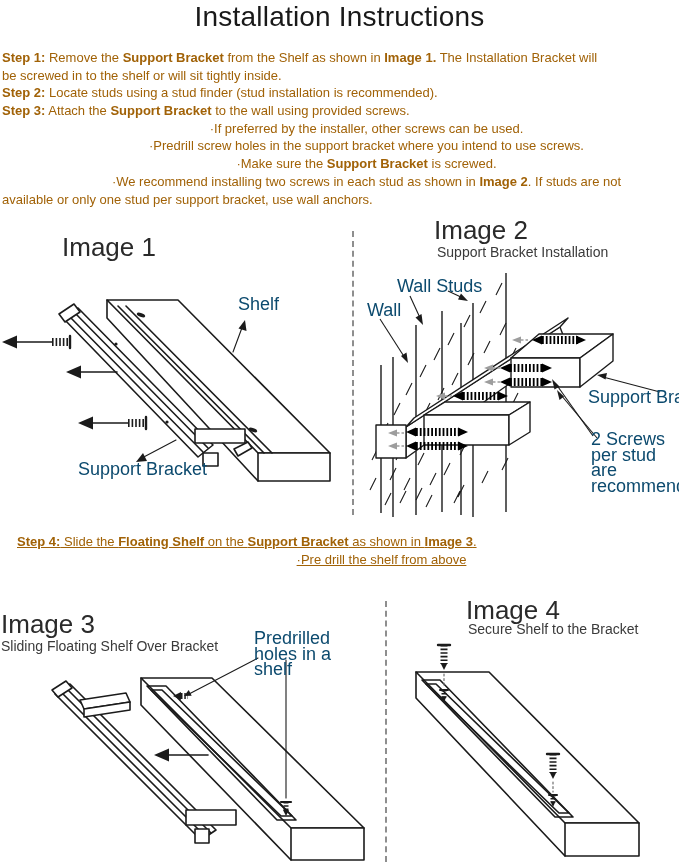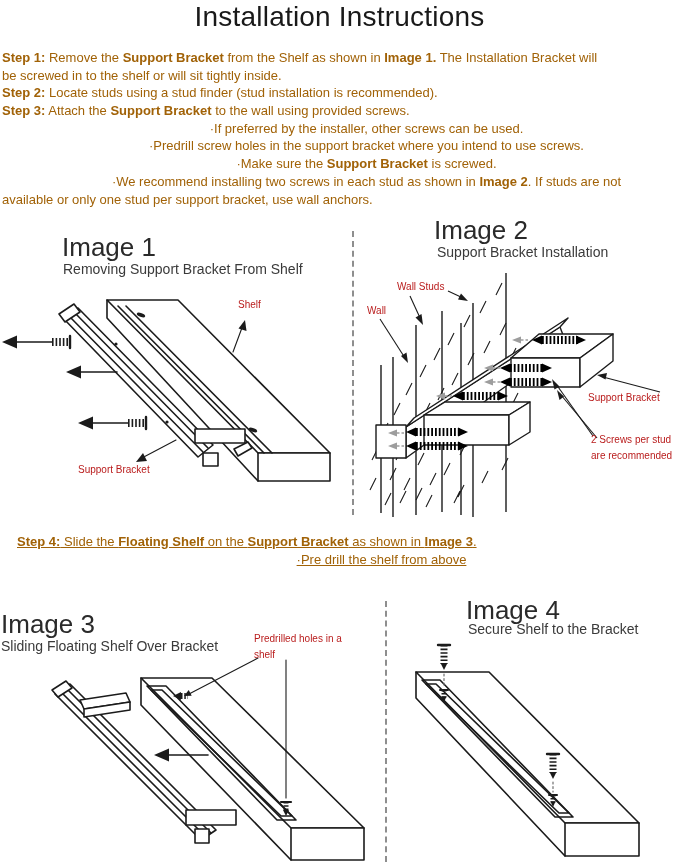--- a/index.html
+++ b/index.html
@@ -8,21 +8,21 @@
   .doc-title{position:absolute;left:0;top:2px;width:679px;text-align:center;
              font-size:28px;line-height:30px;color:#191919;letter-spacing:.2px;}
   .steps{position:absolute;font-size:13px;color:#a16207;}
   .steps-top{left:2px;top:50px;width:676px;}
   .steps-bottom{left:17px;top:534px;width:676px;text-decoration:underline;}
   .tline{height:17.7px;white-space:nowrap;}
   .tline .b{font-weight:700;}
   .tline.ind{padding-left:53px;text-align:center;}
   .fig-heading{position:absolute;font-size:26px;line-height:28px;color:#2a2a2a;white-space:nowrap;}
   .fig-subtitle{position:absolute;font-size:14px;line-height:16px;color:#3a3a3a;white-space:nowrap;}
-  .lbl{position:absolute;font-size:10px;line-height:15.5px;color:#b91c1c;white-space:nowrap;}
+  .lbl{position:absolute;font-size:18px;line-height:15.5px;color:#0c4a6e;white-space:nowrap;}
   .lbl.wrap{white-space:normal;}
   .divider{position:absolute;width:0;border-left:2px dashed #8e8e8e;}
   svg.fig{position:absolute;}
 </style>
 </head>
 <body>
 
 <div class="page">
 
   <div class="doc-title">Installation Instructions</div>
@@ -33,21 +33,20 @@
       <div class="tline"><span class="b">Step 2:</span><span> Locate studs using a stud finder (stud installation is recommended).</span></div>
       <div class="tline"><span class="b">Step 3:</span><span> Attach the </span><span class="b">Support Bracket</span><span> to the wall using provided screws.</span></div>
       <div class="tline ind"><span>·If preferred by the installer, other screws can be used.</span></div>
       <div class="tline ind"><span>·Predrill screw holes in the support bracket where you intend to use screws.</span></div>
       <div class="tline ind"><span>·Make sure the </span><span class="b">Support Bracket</span><span> is screwed.</span></div>
       <div class="tline ind"><span>·We recommend installing two screws in each stud as shown in </span><span class="b">Image 2</span><span>. If studs are not</span></div>
       <div class="tline"><span>available or only one stud per support bracket, use wall anchors.</span></div>
     </div>
 
   <div class="fig-heading" style="left:62px;top:233px">Image 1</div>
-  <div class="fig-subtitle" style="left:63px;top:261px">Removing Support Bracket From Shelf</div>
 
   <svg class="fig" style="left:0;top:275px" width="352" height="245" viewBox="0 0 352 245">
     <g stroke="#1b1b1b" stroke-width="1.6" fill="none" stroke-linejoin="round" stroke-linecap="round">
       <g>
         <polygon fill="#fff" points="107,25 178,25 330,178 258,178"></polygon>
         <polygon fill="#fff" points="258,178 330,178 330,206 258,206"></polygon>
         <polyline points="107,25 107,43 258,206"></polyline>
         <line x1="118" y1="31" x2="264" y2="178"></line>
         <line x1="126" y1="31" x2="272" y2="178"></line>
         <ellipse cx="141" cy="40" rx="4.4" ry="1.9" fill="#1b1b1b" stroke="none" transform="rotate(20 141 40)"></ellipse>

